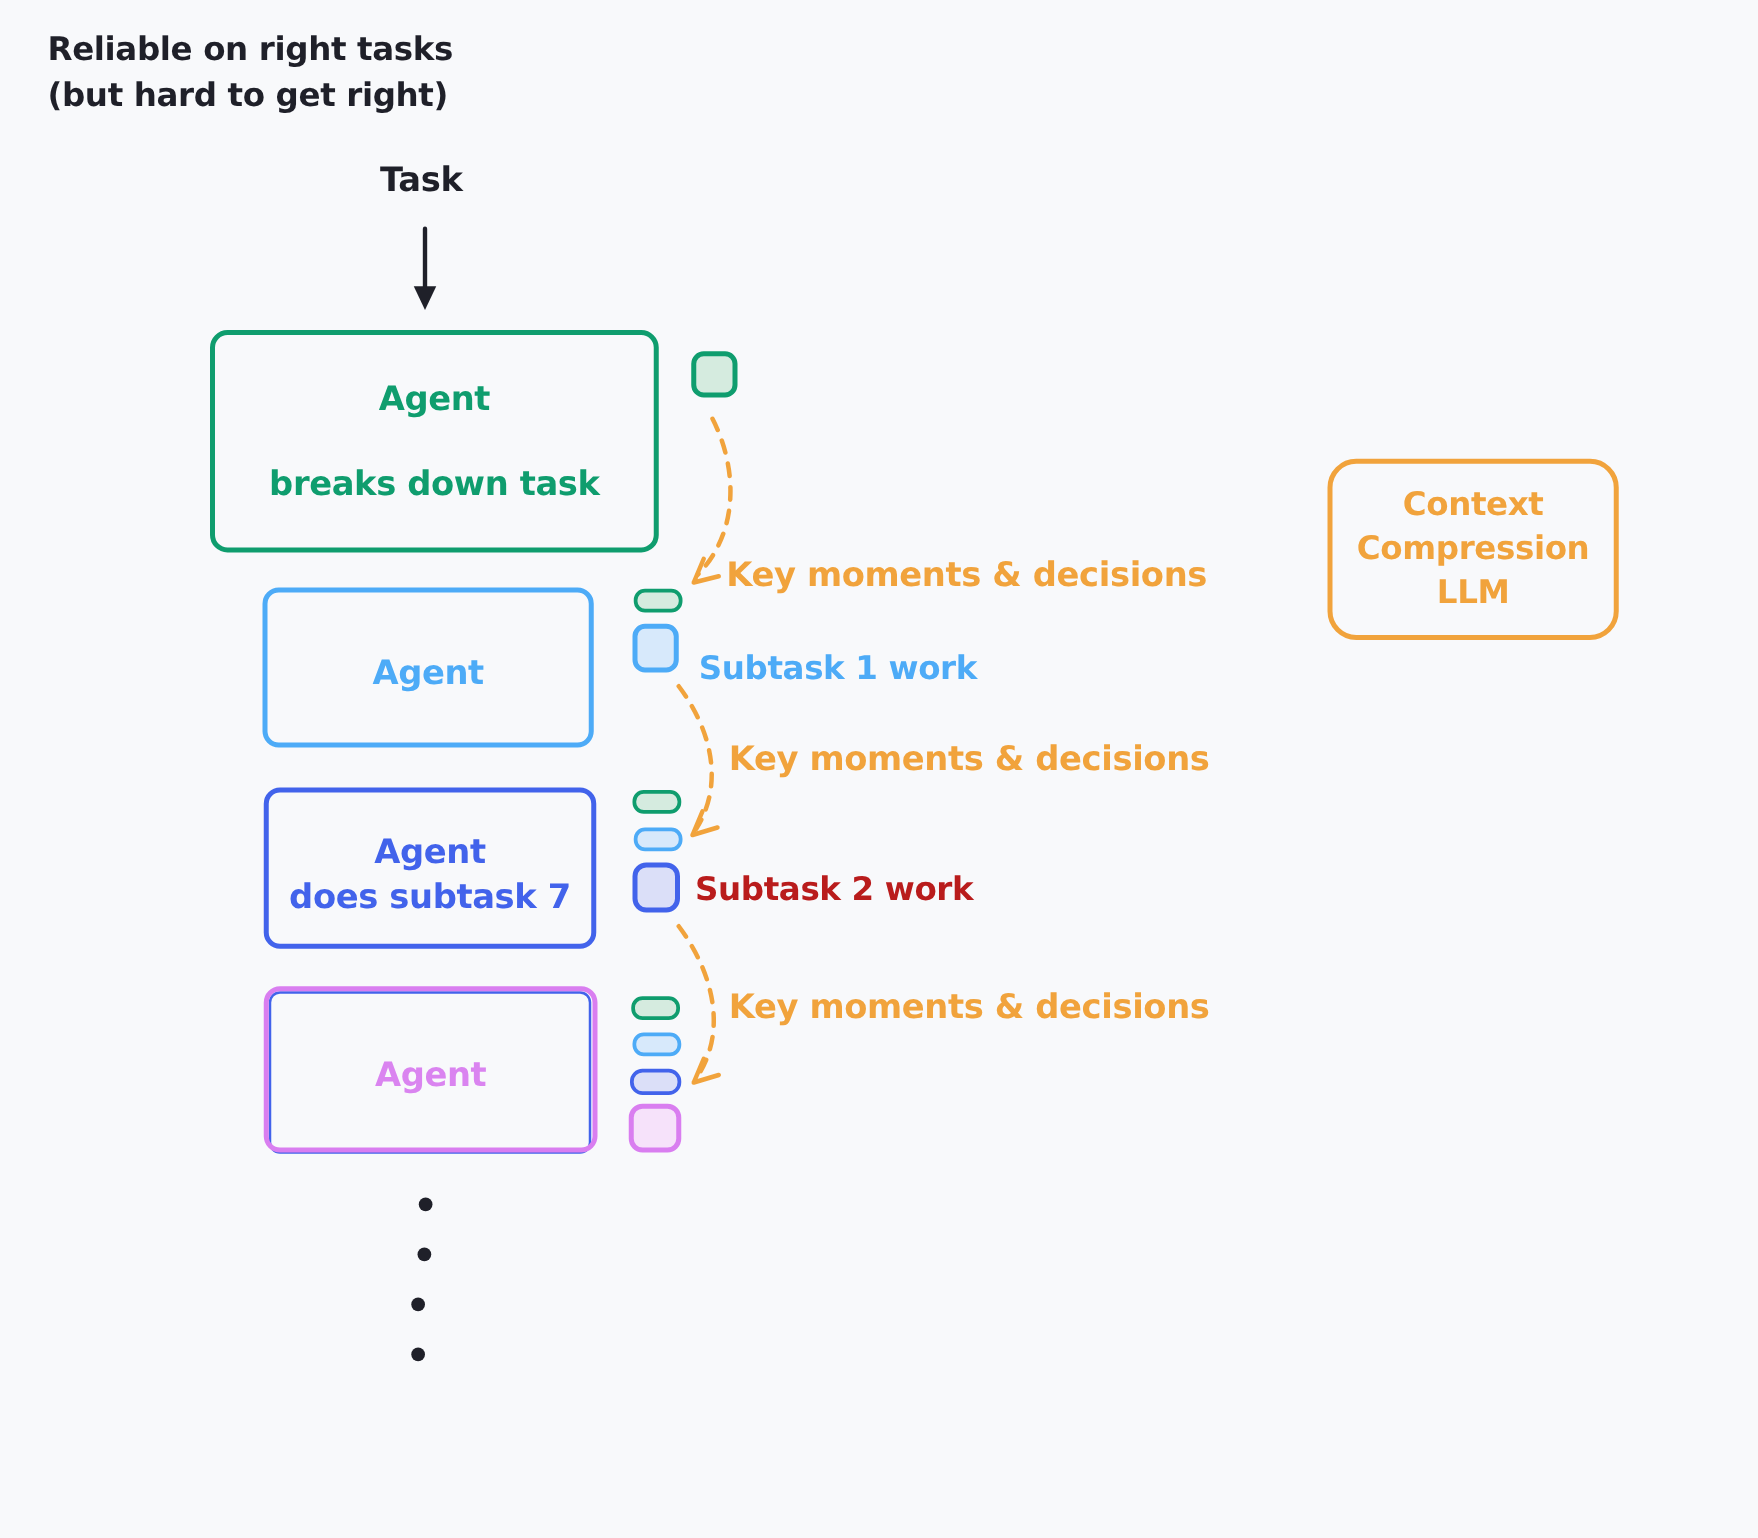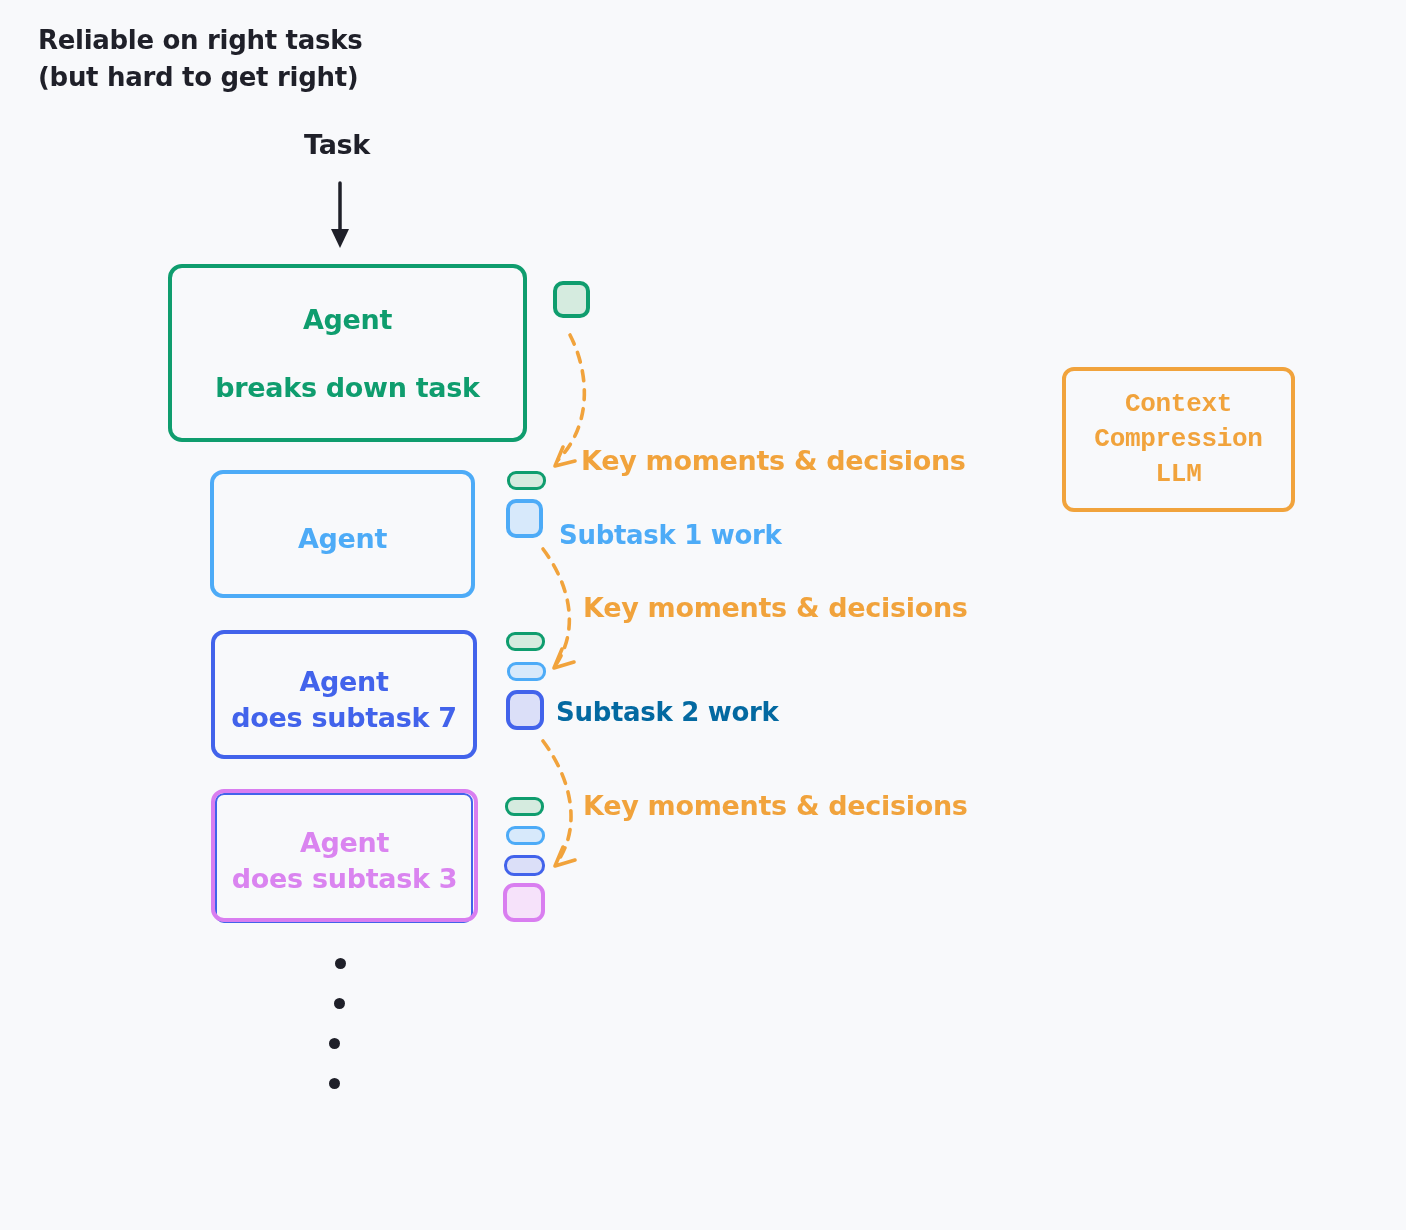--- a/index.html
+++ b/index.html
@@ -12,39 +12,39 @@
   .title{left:38px;top:22px;font-size:26px;line-height:37px;color:#1f2029;}
   .task-label{left:337px;top:129px;transform:translateX(-50%);font-size:27px;color:#1f2029;}
 
   .box{box-sizing:border-box;display:flex;flex-direction:column;align-items:center;justify-content:center;text-align:right;background:transparent;}
   .box-planner{left:168px;top:264px;width:359px;height:178px;border:4px solid #0f9d6e;border-radius:14px;color:#0f9d6e;font-size:27px;row-gap:37px;}
   .box-sub{font-size:27px;line-height:36px;padding-top:10px;}
   .box-sub1{left:210px;top:470px;width:265px;height:128px;border:4px solid #4dabf7;border-radius:13px;color:#4dabf7;}
   .box-sub2{left:211px;top:630px;width:266px;height:129px;border:4px solid #4263eb;border-radius:13px;color:#4263eb;}
   .box-sub3{left:211px;top:789px;width:267px;height:133px;border:4px solid #d97ef0;border-radius:13px;color:#da84f0;z-index:2;}
   .box-sub3-under{left:215px;top:793px;width:258px;height:130px;border:2.5px solid #4263eb;border-radius:9px;box-sizing:border-box;z-index:1;}
-  .box-compressor{left:1062px;top:367px;width:233px;height:145px;border:4px solid #f1a33c;border-radius:12px;color:#f1a33c;font-size:26px;line-height:35px;font-family:Liberation Mono, monospace;}
+  .box-compressor{left:1062px;top:367px;width:233px;height:145px;border:4px solid #f1a33c;border-radius:23px;color:#f1a33c;font-size:26px;line-height:35px;}
 
   .chip{box-sizing:border-box;background-clip:padding-box;}
   .sq-green{left:553px;top:281px;width:37px;height:37px;border:4px solid #0f9d6e;border-radius:10px;background:#d5ebdf;}
   .pill-green{width:39px;height:19px;border:3.5px solid #0f9d6e;border-radius:9px;background:#d5ebdf;}
   .pill-blue{width:39px;height:19px;border:3.5px solid #4dabf7;border-radius:9px;background:#d7e9fb;}
   .pill-royal{width:41px;height:21px;border:3.5px solid #4263eb;border-radius:10px;background:#dbdff8;}
   .sq-blue{left:506px;top:499px;width:37px;height:39px;border:4px solid #4dabf7;border-radius:10px;background:#d7e9fb;}
   .sq-royal{left:506px;top:690px;width:38px;height:40px;border:4px solid #4263eb;border-radius:11px;background:#dbdff8;}
   .sq-violet{left:503px;top:883px;width:42px;height:39px;border:4px solid #d97ef0;border-radius:11px;background:#f6e2fa;}
 
   .legend-text{left:613px;top:288px;font-size:25px;color:#0f9d6e;}
   .key-label{font-size:27px;color:#f1a33c;white-space:nowrap;}
   .key-1{left:581px;top:445px;}
   .key-2{left:583px;top:592px;}
   .key-3{left:583px;top:790px;}
   .work-label{font-size:26px;white-space:nowrap;}
   .work-1{left:559px;top:505px;color:#4dabf7;margin-top:15px;}
-  .work-2{left:556px;top:697px;color:#0369a1;}
+  .work-2{left:556px;top:697px;color:#b91c1c;}
 
   .dot{width:11px;height:11px;border-radius:50%;background:#1f2029;}
   svg.overlay{position:absolute;left:0;top:0;z-index:0;}
 </style>
 </head>
 <body>
 
 <div class="canvas">
 
   <svg class="overlay" width="1406" height="1230" viewBox="0 0 1406 1230">
@@ -104,21 +104,20 @@
     <div>does subtask 7</div>
   </div>
 
   <div class="abs chip pill-green" style="left:505px;top:797px;"></div>
   <div class="abs chip pill-blue" style="left:506px;top:826px;"></div>
   <div class="abs chip pill-royal" style="left:504px;top:855px;"></div>
   <div class="abs chip sq-violet"></div>
   <div class="abs box-sub3-under"></div>
   <div class="abs hand box box-sub box-sub3">
     <div>Agent</div>
-    <div>does subtask 3</div>
   </div>
 
   <div class="abs dot" style="left:335px;top:958px;"></div>
   <div class="abs dot" style="left:334px;top:998px;"></div>
   <div class="abs dot" style="left:329px;top:1038px;"></div>
   <div class="abs dot" style="left:329px;top:1078px;"></div>
 
   <div class="abs hand box box-compressor">
     <div>Context</div>
     <div>Compression</div>

